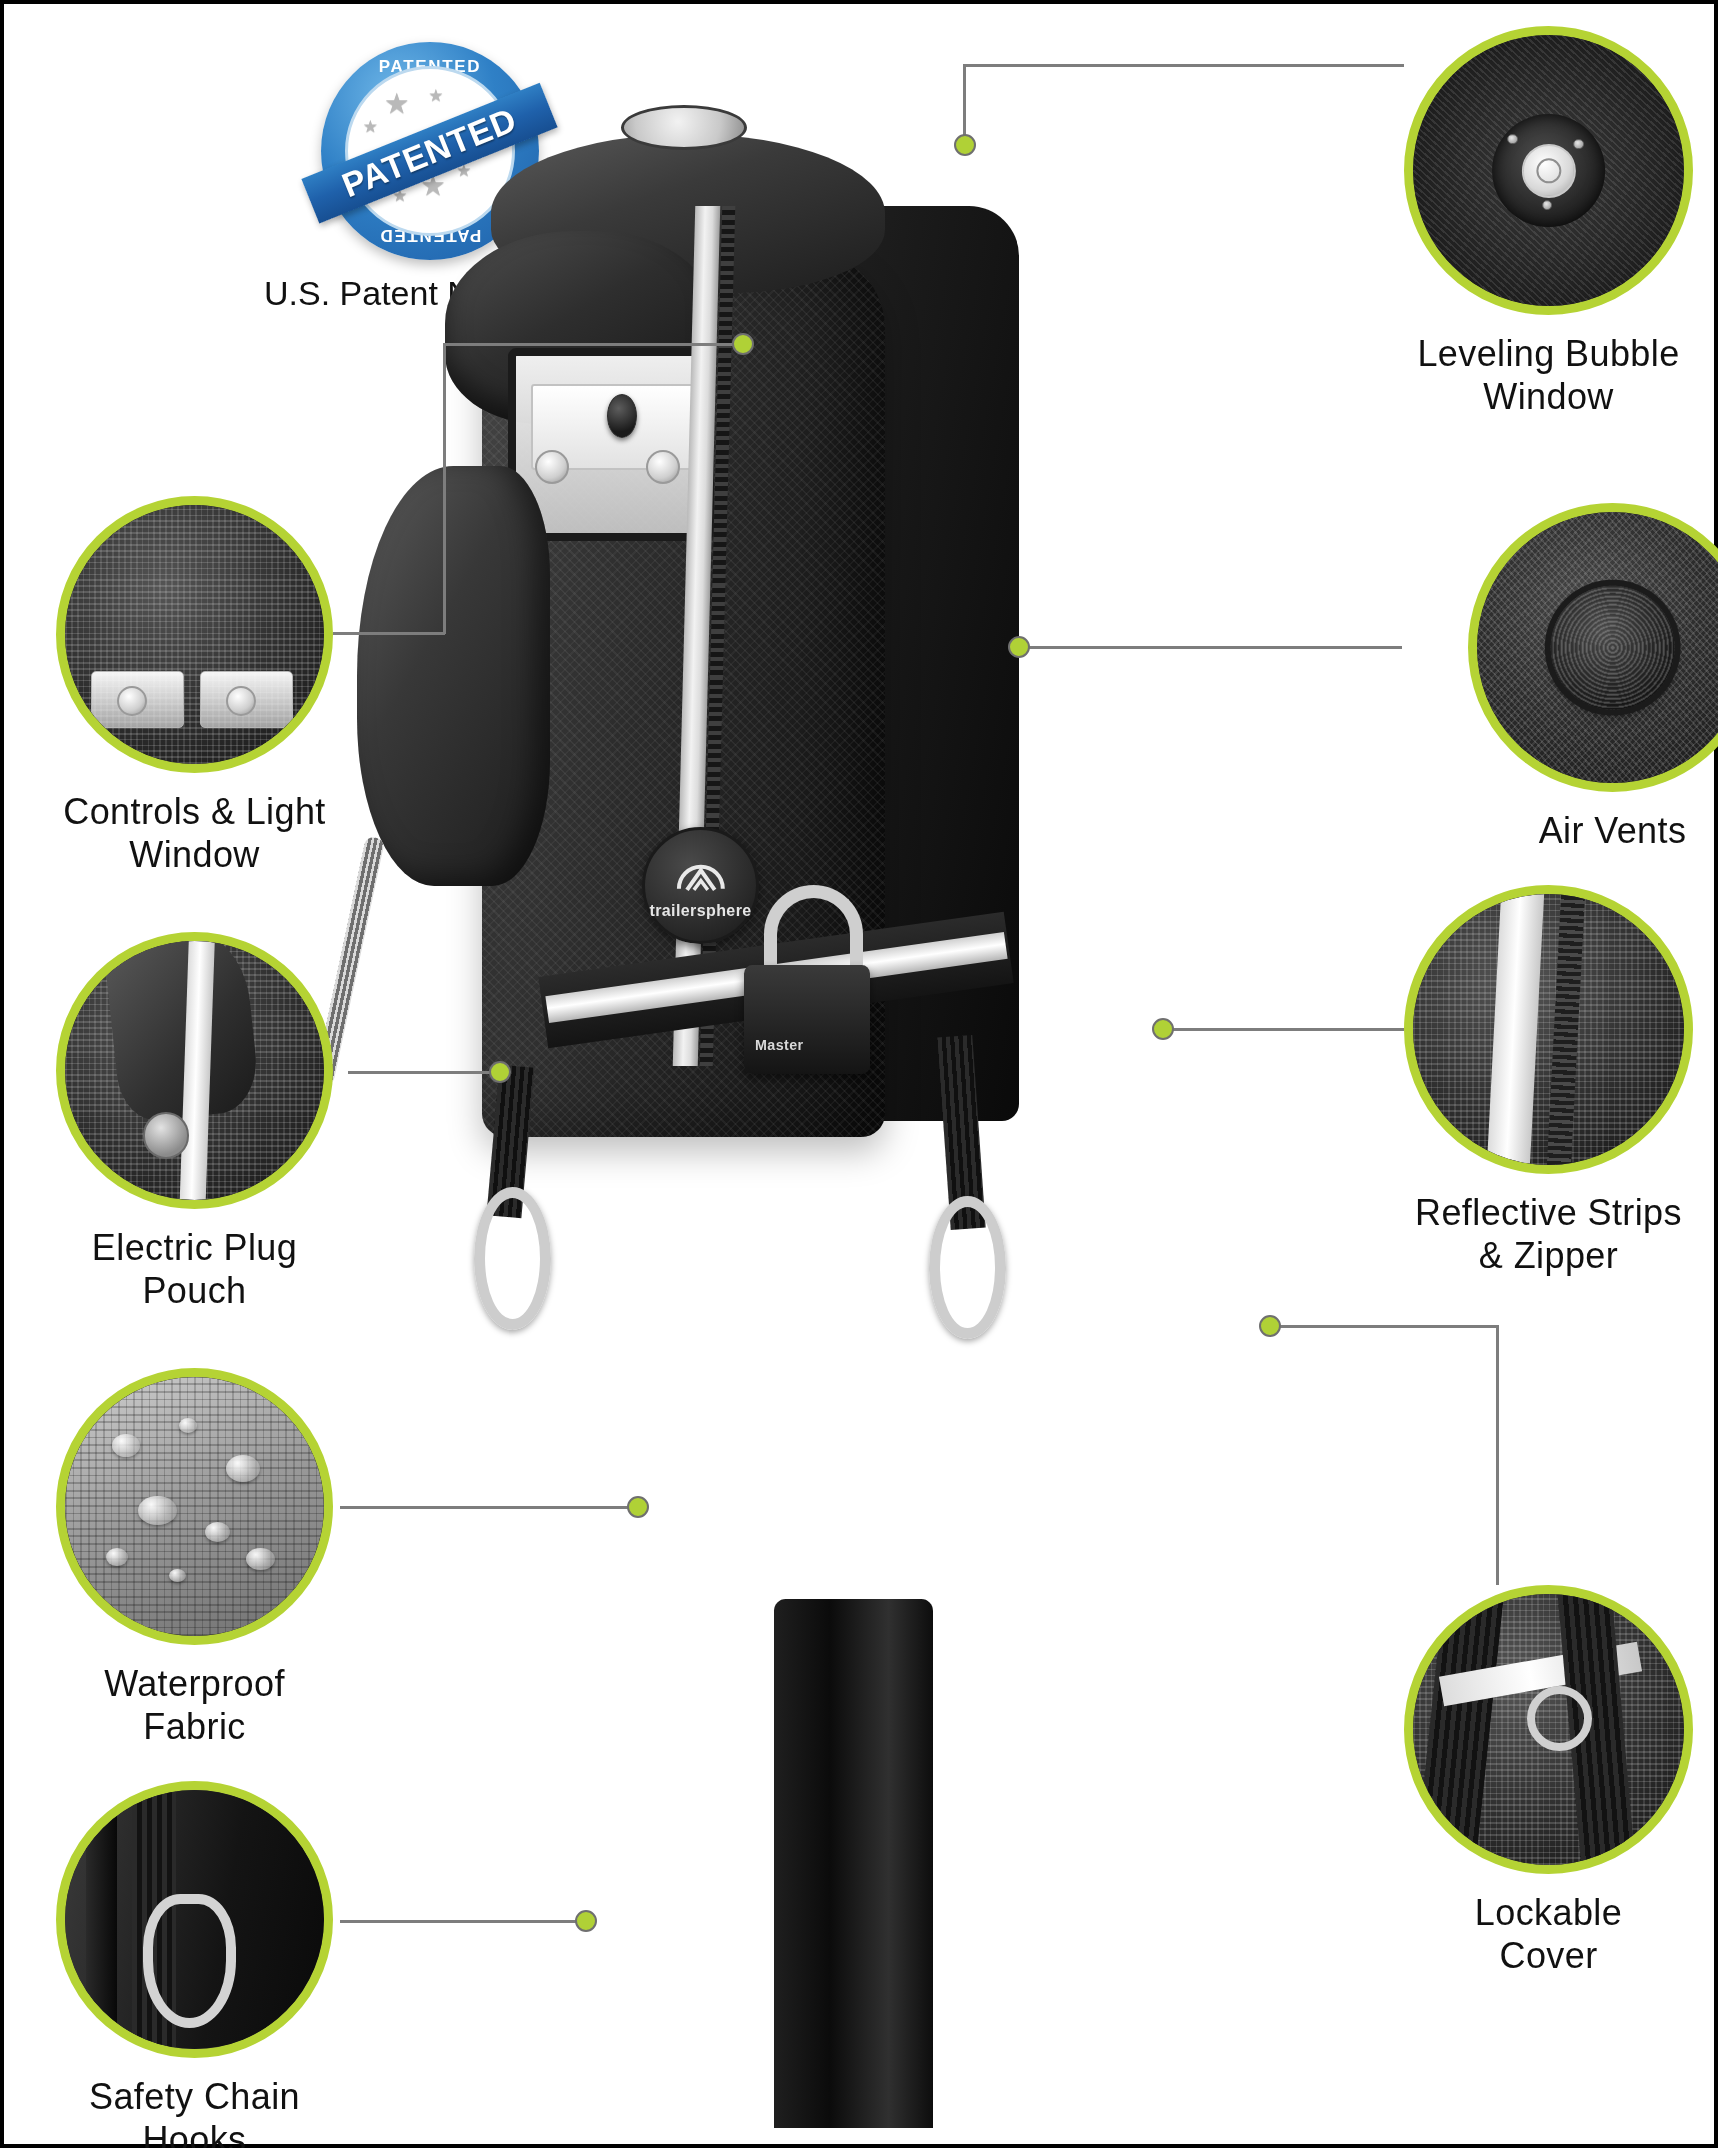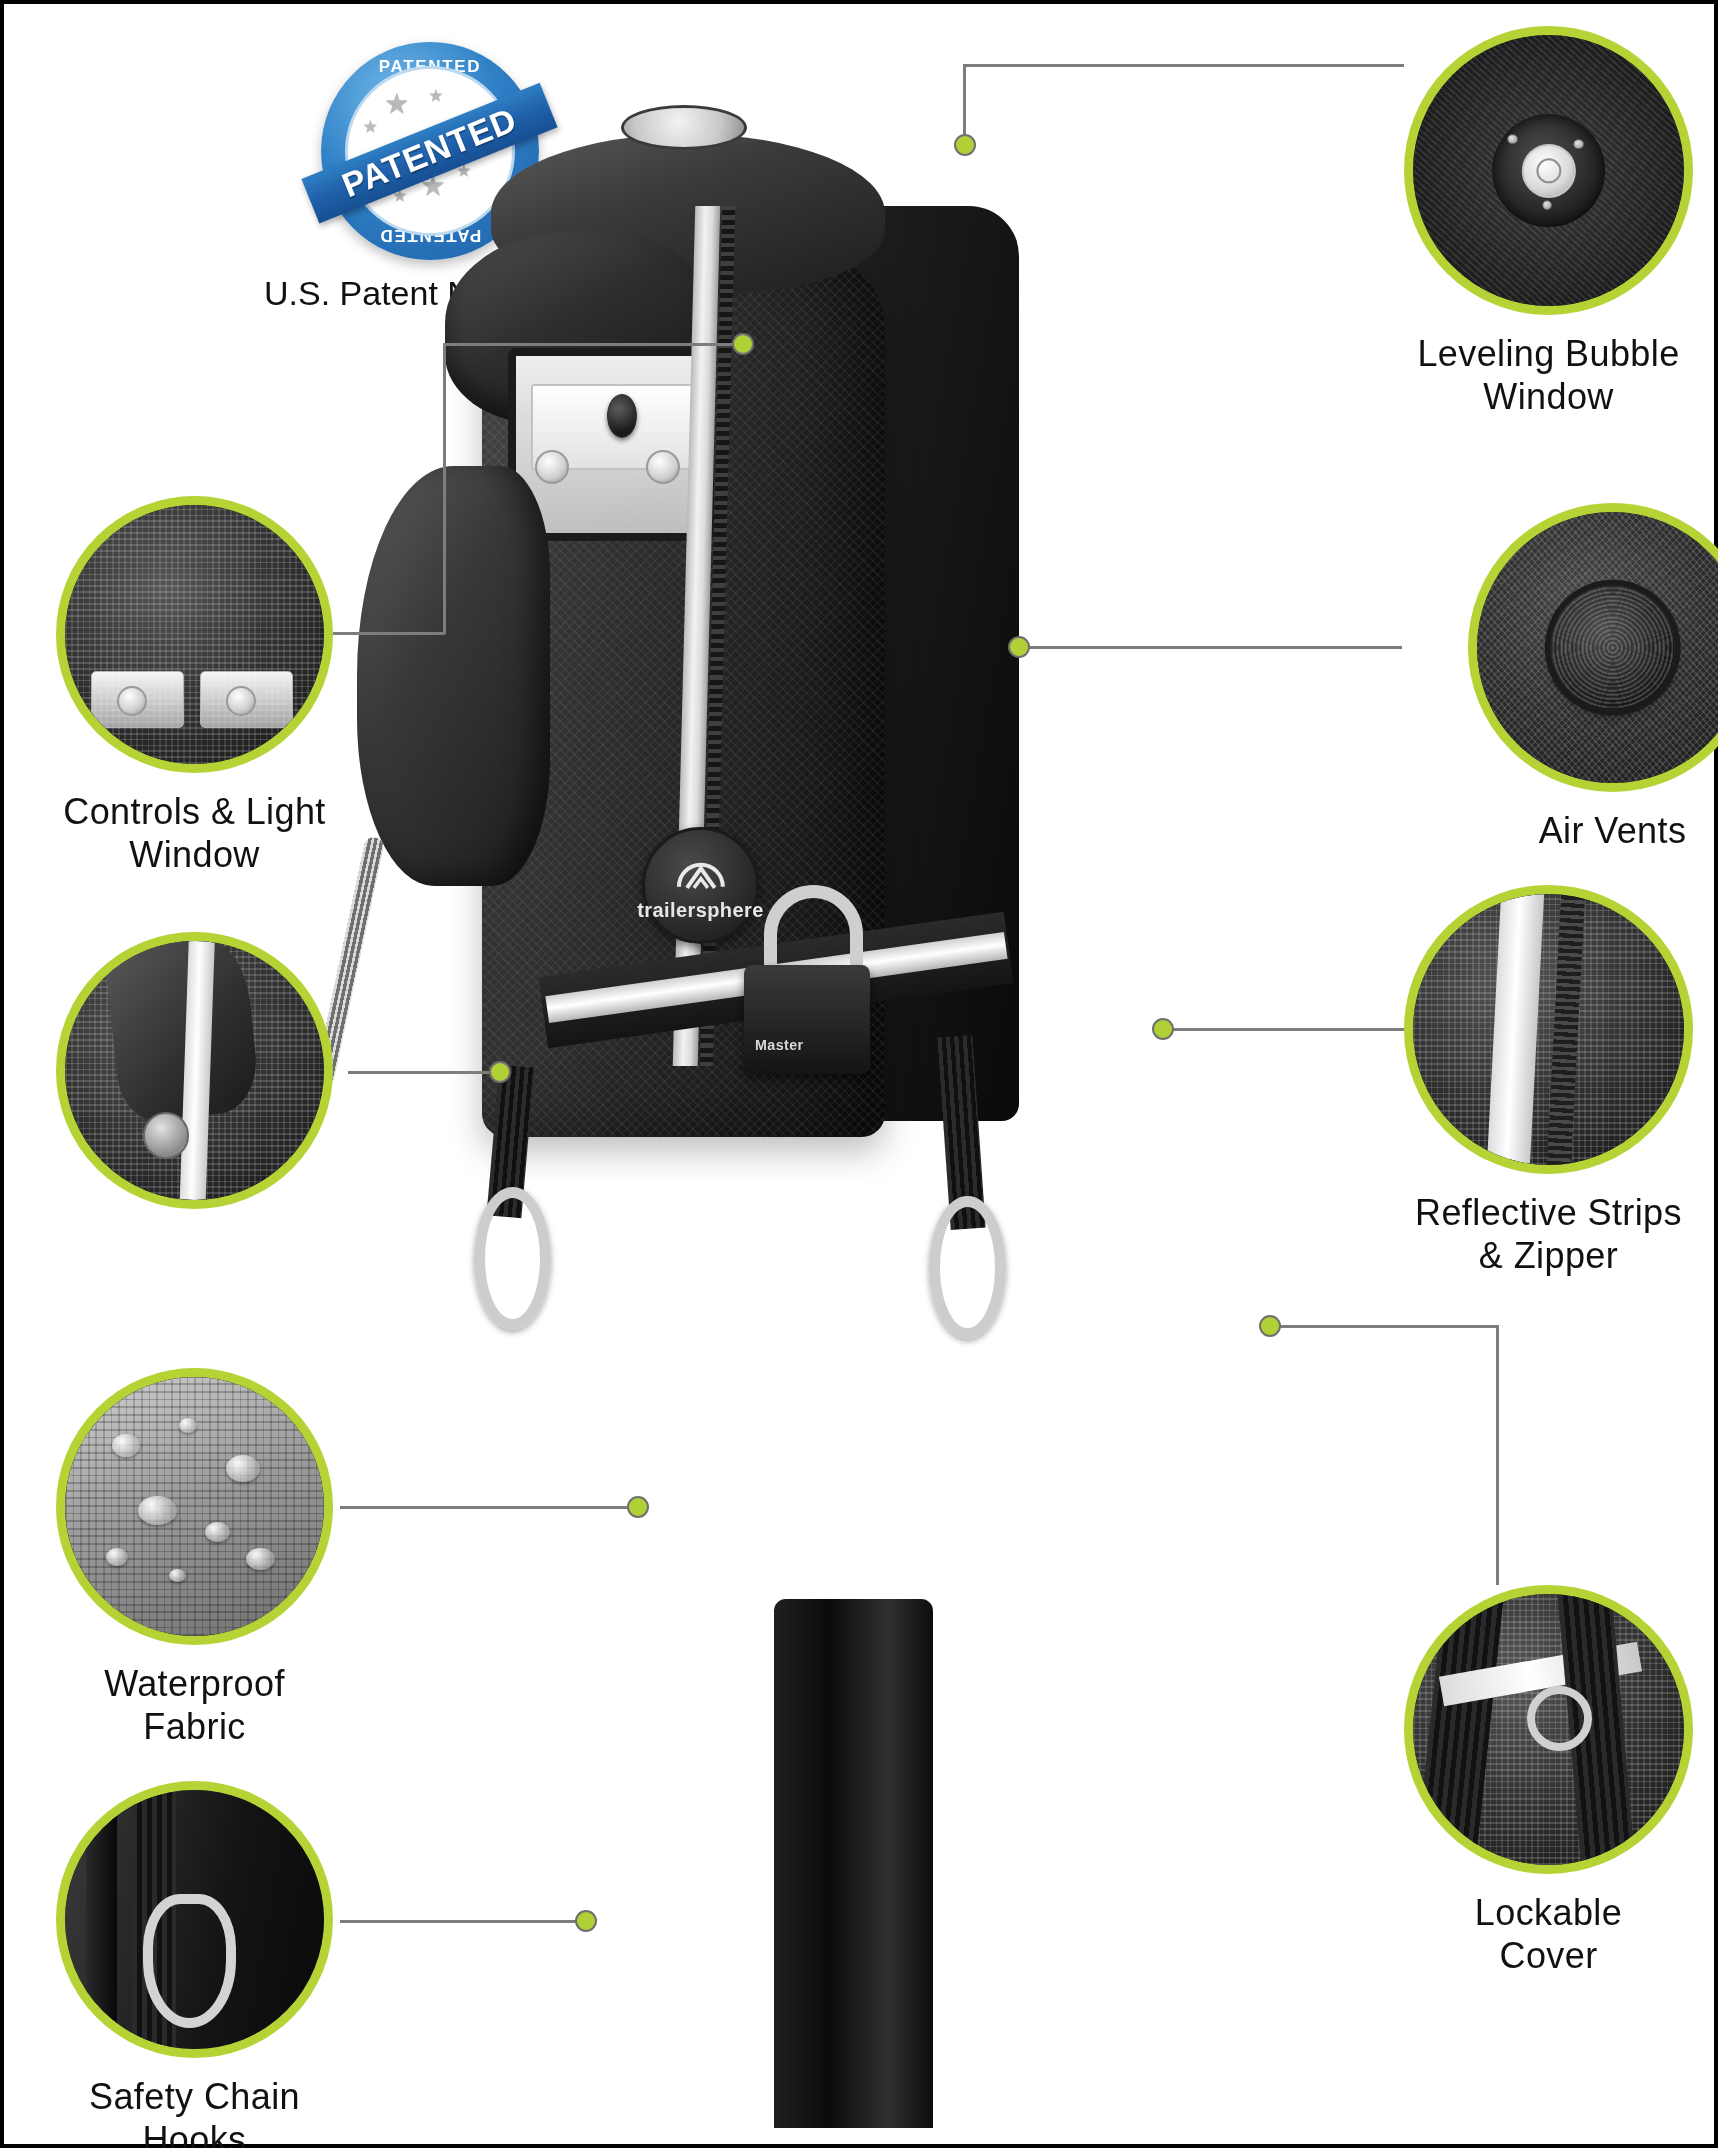--- a/index.html
+++ b/index.html
@@ -326,21 +326,21 @@
     align-items: center; justify-content: center;
     box-shadow: 0 3.4px 8.4px rgba(0,0,0,.5);
   }
   .logo-mark {
     width: 52%; height: 44%;
     position: relative;
   }
   .logo-mark svg { width: 100%; height: 100%; display: block; }
   .logo-word {
     color: #e6e6e6;
-    font-size: 20px;
+    font-size: 16px;
     font-weight: 700;
     letter-spacing: 0.4px;
     margin-top: 1.7px;
   }
   .strap-h {
     position: absolute;
     background: linear-gradient(180deg, #2b2b2b 0%, #141414 100%);
   }
   .strap-refl {
     position: absolute;
@@ -576,20 +576,24 @@
   <div class="callout" style="left:52px; top:928px; width:277px;">
     <div class="circ" style="width:277px; height:277px;">
       <div class="inner">
         <div class="tex-weave"></div>
         <div class="plug-fold" style="left:18%; top:-4%; width:54%; height:72%; border-radius:16% 42% 30% 26%; transform:rotate(-6deg);"></div>
         <div class="strip-refl" style="left:46%; top:-6%; width:10%; height:118%; transform:rotate(2deg);"></div>
         <div style="position:absolute; left:30%; top:66%; width:18%; height:18%; border-radius:50%;
                     background:radial-gradient(circle at 38% 32%, #e3e3e3, #8b8b8b 70%); border:2.5px solid #6a6a6a;"></div>
       </div>
     </div>
+    <div class="cap">
+      <span>Electric Plug</span>
+      <span>Pouch</span>
+    </div>
   </div>
 
   <div class="callout" style="left:52px; top:1364px; width:277px;">
     <div class="circ" style="width:277px; height:277px;">
       <div class="inner">
         <div class="tex-wfab"></div>
         <div class="drop" style="left:18%; top:22%; width:28.5px; height:23.5px;"></div>
         <div class="drop" style="left:44%; top:16%; width:18.5px; height:15px;"></div>
         <div class="drop" style="left:62%; top:30%; width:34px; height:27px;"></div>
         <div class="drop" style="left:28%; top:46%; width:39px; height:28.5px;"></div>

